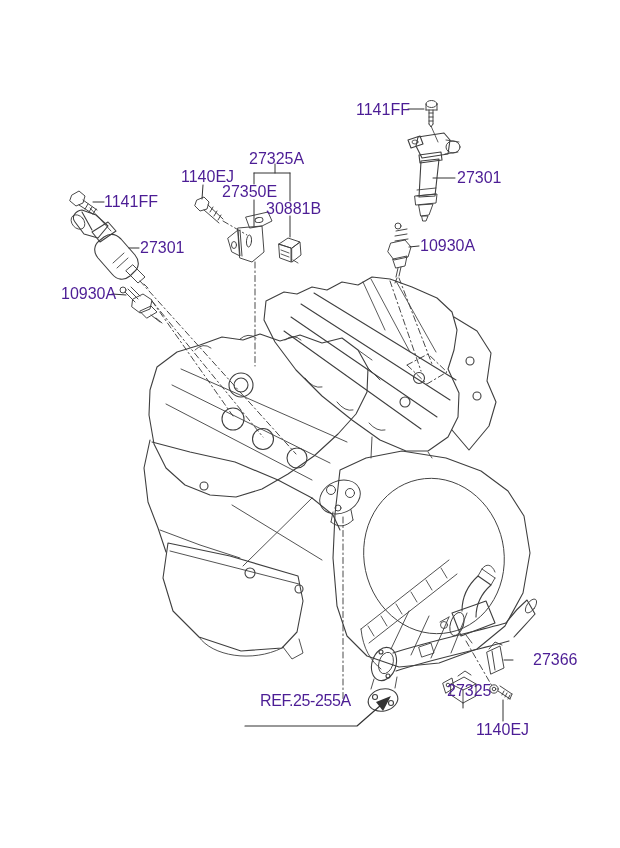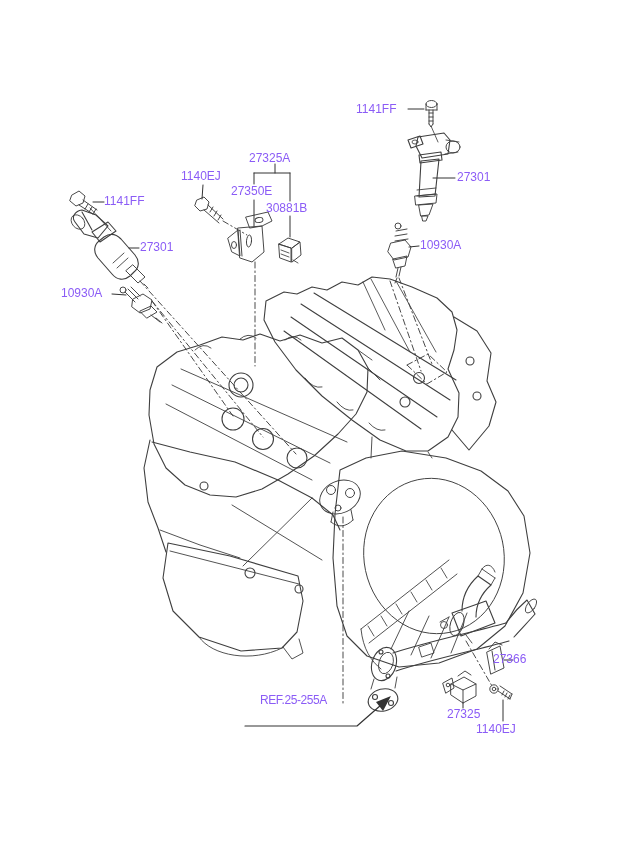--- a/index.html
+++ b/index.html
@@ -1,19 +1,19 @@
 <!DOCTYPE html>
 <html><head>
 <meta charset="utf-8">
 <style>
   html,body{margin:0;padding:0;background:#ffffff;}
   #stage{position:relative;width:620px;height:848px;background:#ffffff;overflow:hidden;
          font-family:"Liberation Sans",sans-serif;}
   #art{position:absolute;left:0;top:0;}
-  .lbl{position:absolute;font-size:12px;line-height:15px;color:#8b5cf6;white-space:nowrap;
+  .lbl{position:absolute;font-size:16px;line-height:15px;color:#4c1d95;white-space:nowrap;
        letter-spacing:0;}
   .lbl.ref{letter-spacing:-0.4px;}
 </style>
 </head>
 <body>
 
 <div id="stage">
 
 <svg id="art" width="620" height="848" viewBox="0 0 620 848" fill="none" stroke="#3f3f3f" stroke-width="1.1" stroke-linecap="round" stroke-linejoin="round">
 
@@ -201,22 +201,22 @@
     <path d="M245,726 L357,726 L381,705"></path>
     <polygon points="391,696 376,702 383,711" fill="#333333" stroke="none"></polygon>
   </g>
 </svg>
 
   <div class="lbl" style="left:104px;top:194px">1141FF</div>
   <div class="lbl" style="left:140px;top:240px">27301</div>
   <div class="lbl" style="left:61px;top:286px">10930A</div>
   <div class="lbl" style="left:181px;top:169px">1140EJ</div>
   <div class="lbl" style="left:249px;top:151px">27325A</div>
-  <div class="lbl" style="left:231px;top:184px">27350E</div>
+  <div class="lbl" style="left:222px;top:184px">27350E</div>
   <div class="lbl" style="left:266px;top:201px">30881B</div>
   <div class="lbl" style="left:356px;top:102px">1141FF</div>
   <div class="lbl" style="left:457px;top:170px">27301</div>
   <div class="lbl" style="left:420px;top:238px">10930A</div>
-  <div class="lbl" style="left:493px;top:652px">27366</div>
-  <div class="lbl" style="left:447px;top:707px">27325</div>
+  <div class="lbl" style="left:533px;top:652px">27366</div>
+  <div class="lbl" style="left:447px;top:683px">27325</div>
   <div class="lbl" style="left:476px;top:722px">1140EJ</div>
   <div class="lbl ref" style="left:260px;top:693px">REF.25-255A</div>
 </div>
 
 </body></html>

